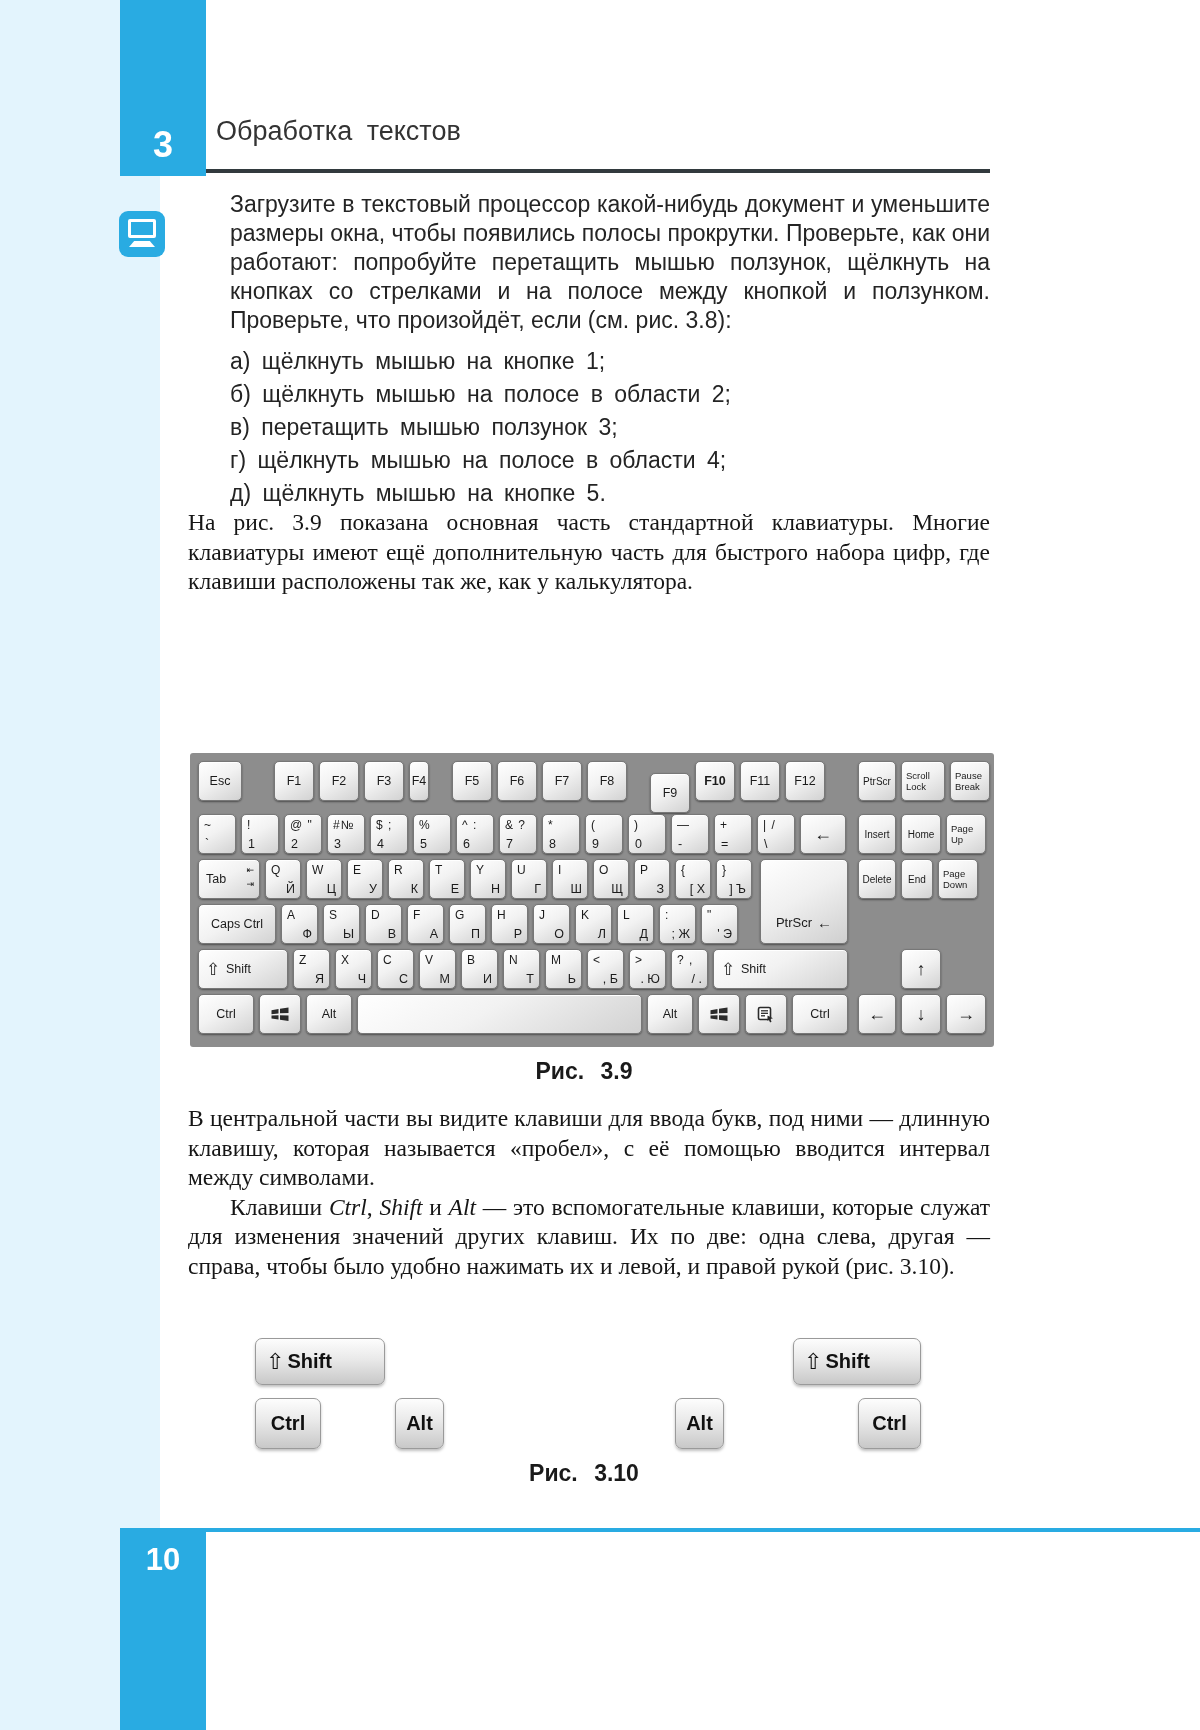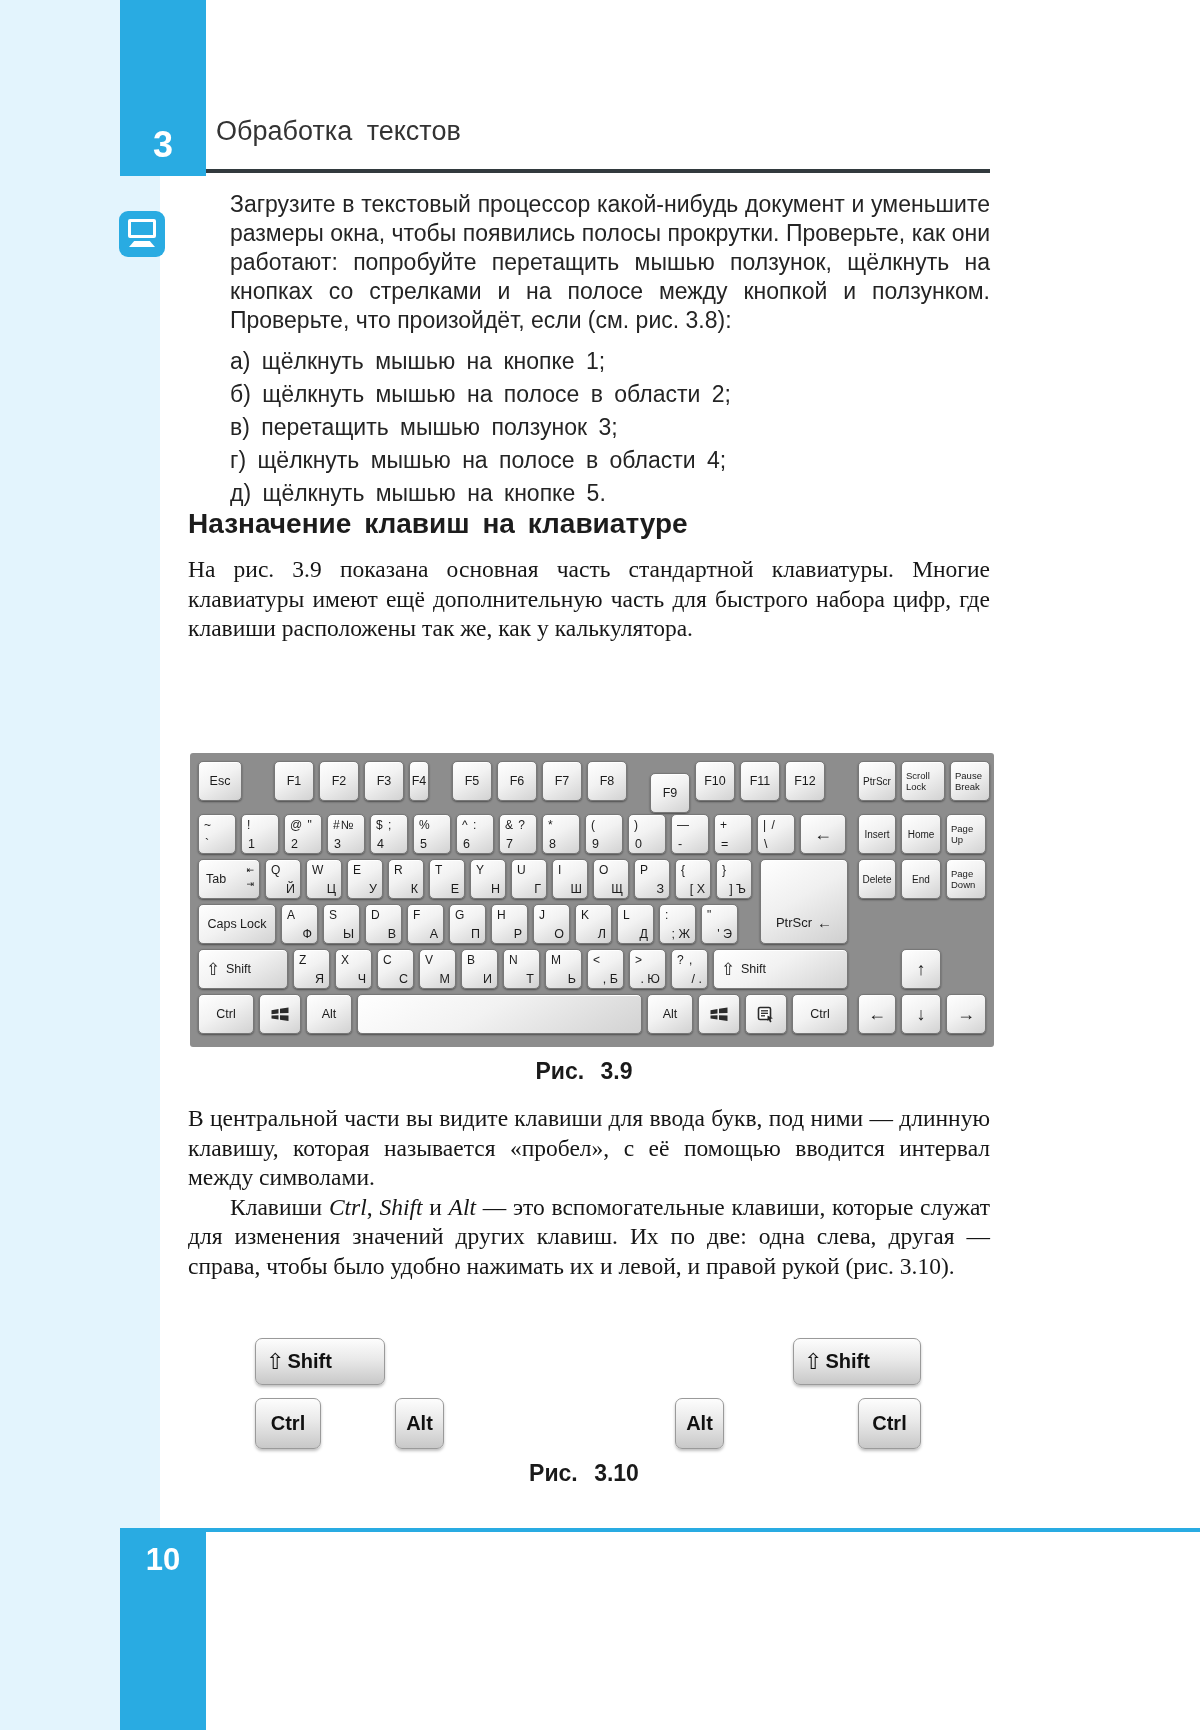--- a/index.html
+++ b/index.html
@@ -52,21 +52,21 @@
   .kb-row.frow{margin-bottom:13px;}
   .kb-row:last-child{margin-bottom:0;}
   .kb-sp{flex:0 0 auto;height:40px;}
   .key{position:relative;height:40px;flex:0 0 auto;border:1px solid #777;border-radius:5px;box-sizing:border-box;
        background:linear-gradient(150deg,#ffffff 0%,#f2f2f2 45%,#d2d2d2 100%);
        box-shadow:inset 0 1px 0 #fff,0 1px 2px rgba(0,0,0,.45);color:#1b1b1b;}
   .kflex{flex:1 1 auto;}
   .kspace{flex:1 1 auto;}
   .kc{position:absolute;inset:0;display:flex;align-items:center;justify-content:center;font-size:12.5px;white-space:nowrap;}
   .ksmall .kc{font-size:10px;}
-  .kbold .kc{font-weight:normal;}
+  .kbold .kc{font-weight:bold;}
   .kt{position:absolute;top:3px;left:5px;font-size:12px;white-space:nowrap;letter-spacing:1px;}
   .kbb{position:absolute;bottom:2px;right:5px;font-size:12.5px;white-space:nowrap;}
   .alignl .kbb{left:6px;right:auto;}
   .klines{position:absolute;inset:0;display:flex;flex-direction:column;justify-content:center;
           padding-left:4px;font-size:9.5px;line-height:1.2;text-align:left;}
   .karrow{position:absolute;inset:0;display:flex;align-items:center;justify-content:center;
           font-size:18px;font-weight:bold;}
   .kshiftg{position:absolute;left:7px;top:50%;transform:translateY(-50%);font-size:17px;}
   .kshiftt{position:absolute;left:27px;top:50%;transform:translateY(-50%);font-size:12.5px;}
   .ktabt{position:absolute;left:7px;top:50%;transform:translateY(-50%);font-size:12.5px;}
@@ -112,21 +112,20 @@
     <div class="intro-list">
       <div>а) щёлкнуть мышью на кнопке 1;</div>
       <div>б) щёлкнуть мышью на полосе в области 2;</div>
       <div>в) перетащить мышью ползунок 3;</div>
       <div>г) щёлкнуть мышью на полосе в области 4;</div>
       <div>д) щёлкнуть мышью на кнопке 5.</div>
     </div>
   </div>
 
   <div class="section-block">
-    <div class="section-heading">Назначение клавиш на клавиатуре</div>
     <p class="serif" style="margin:0">На рис. 3.9 показана основная часть стандартной клавиатуры. Многие клавиатуры имеют ещё дополнительную часть для быстрого набора цифр, где клавиши расположены так же, как у калькулятора.</p>
   </div>
 
   <div class="kb">
     <div class="kb-main" id="kb-main">
         <div class="kb-row frow">
           <div class="key" style="width: 44px;">
             <span class="kc">Esc</span>
           </div>
           <div class="kb-sp" style="width: 22px;"></div>
@@ -279,21 +278,21 @@
             <span class="kt">{</span>
             <span class="kbb">[ Х</span>
           </div>
           <div class="key" style="width: 36px;">
             <span class="kt">}</span>
             <span class="kbb">] Ъ</span>
           </div>
         </div>
         <div class="kb-row">
           <div class="key" style="width: 78px;">
-            <span class="kc">Caps Lock</span>
+            <span class="kc">Caps Ctrl</span>
           </div>
           <div class="key" style="width: 37px;">
             <span class="kt">A</span>
             <span class="kbb">Ф</span>
           </div>
           <div class="key" style="width: 37px;">
             <span class="kt">S</span>
             <span class="kbb">Ы</span>
           </div>
           <div class="key" style="width: 37px;">
@@ -461,21 +460,21 @@
             <div class="klines">
               <div>Page</div>
               <div>Up</div>
             </div>
           </div>
         </div>
         <div class="kb-row">
           <div class="key ksmall" style="width: 38px;">
             <span class="kc">Delete</span>
           </div>
-          <div class="key ksmall" style="width: 40px; text-align: center;">
+          <div class="key ksmall" style="width: 32px; text-align: center;">
             <span class="kc">End</span>
           </div>
           <div class="key" style="width: 40px;">
             <div class="klines">
               <div>Page</div>
               <div>Down</div>
             </div>
           </div>
         </div>
         <div class="kb-row"></div>

